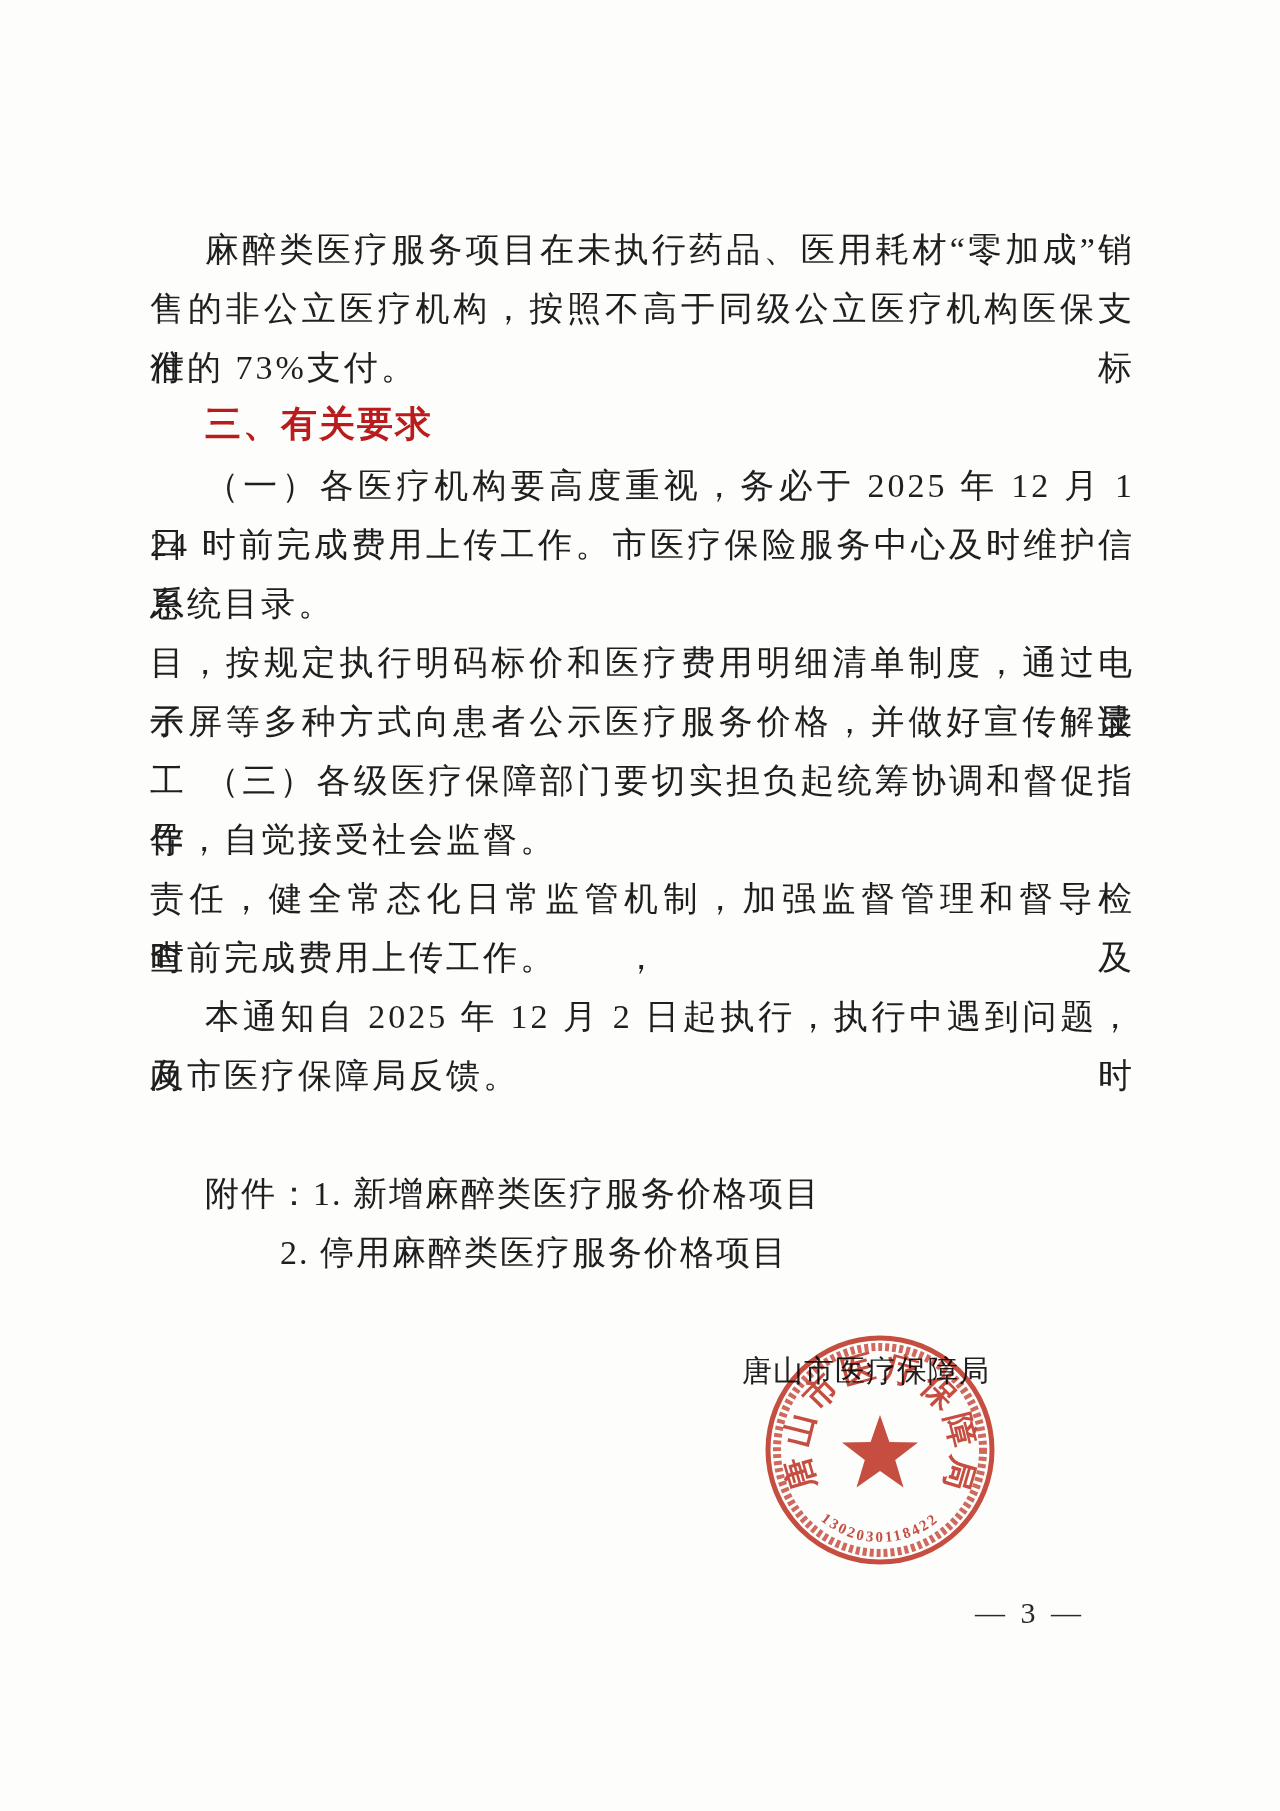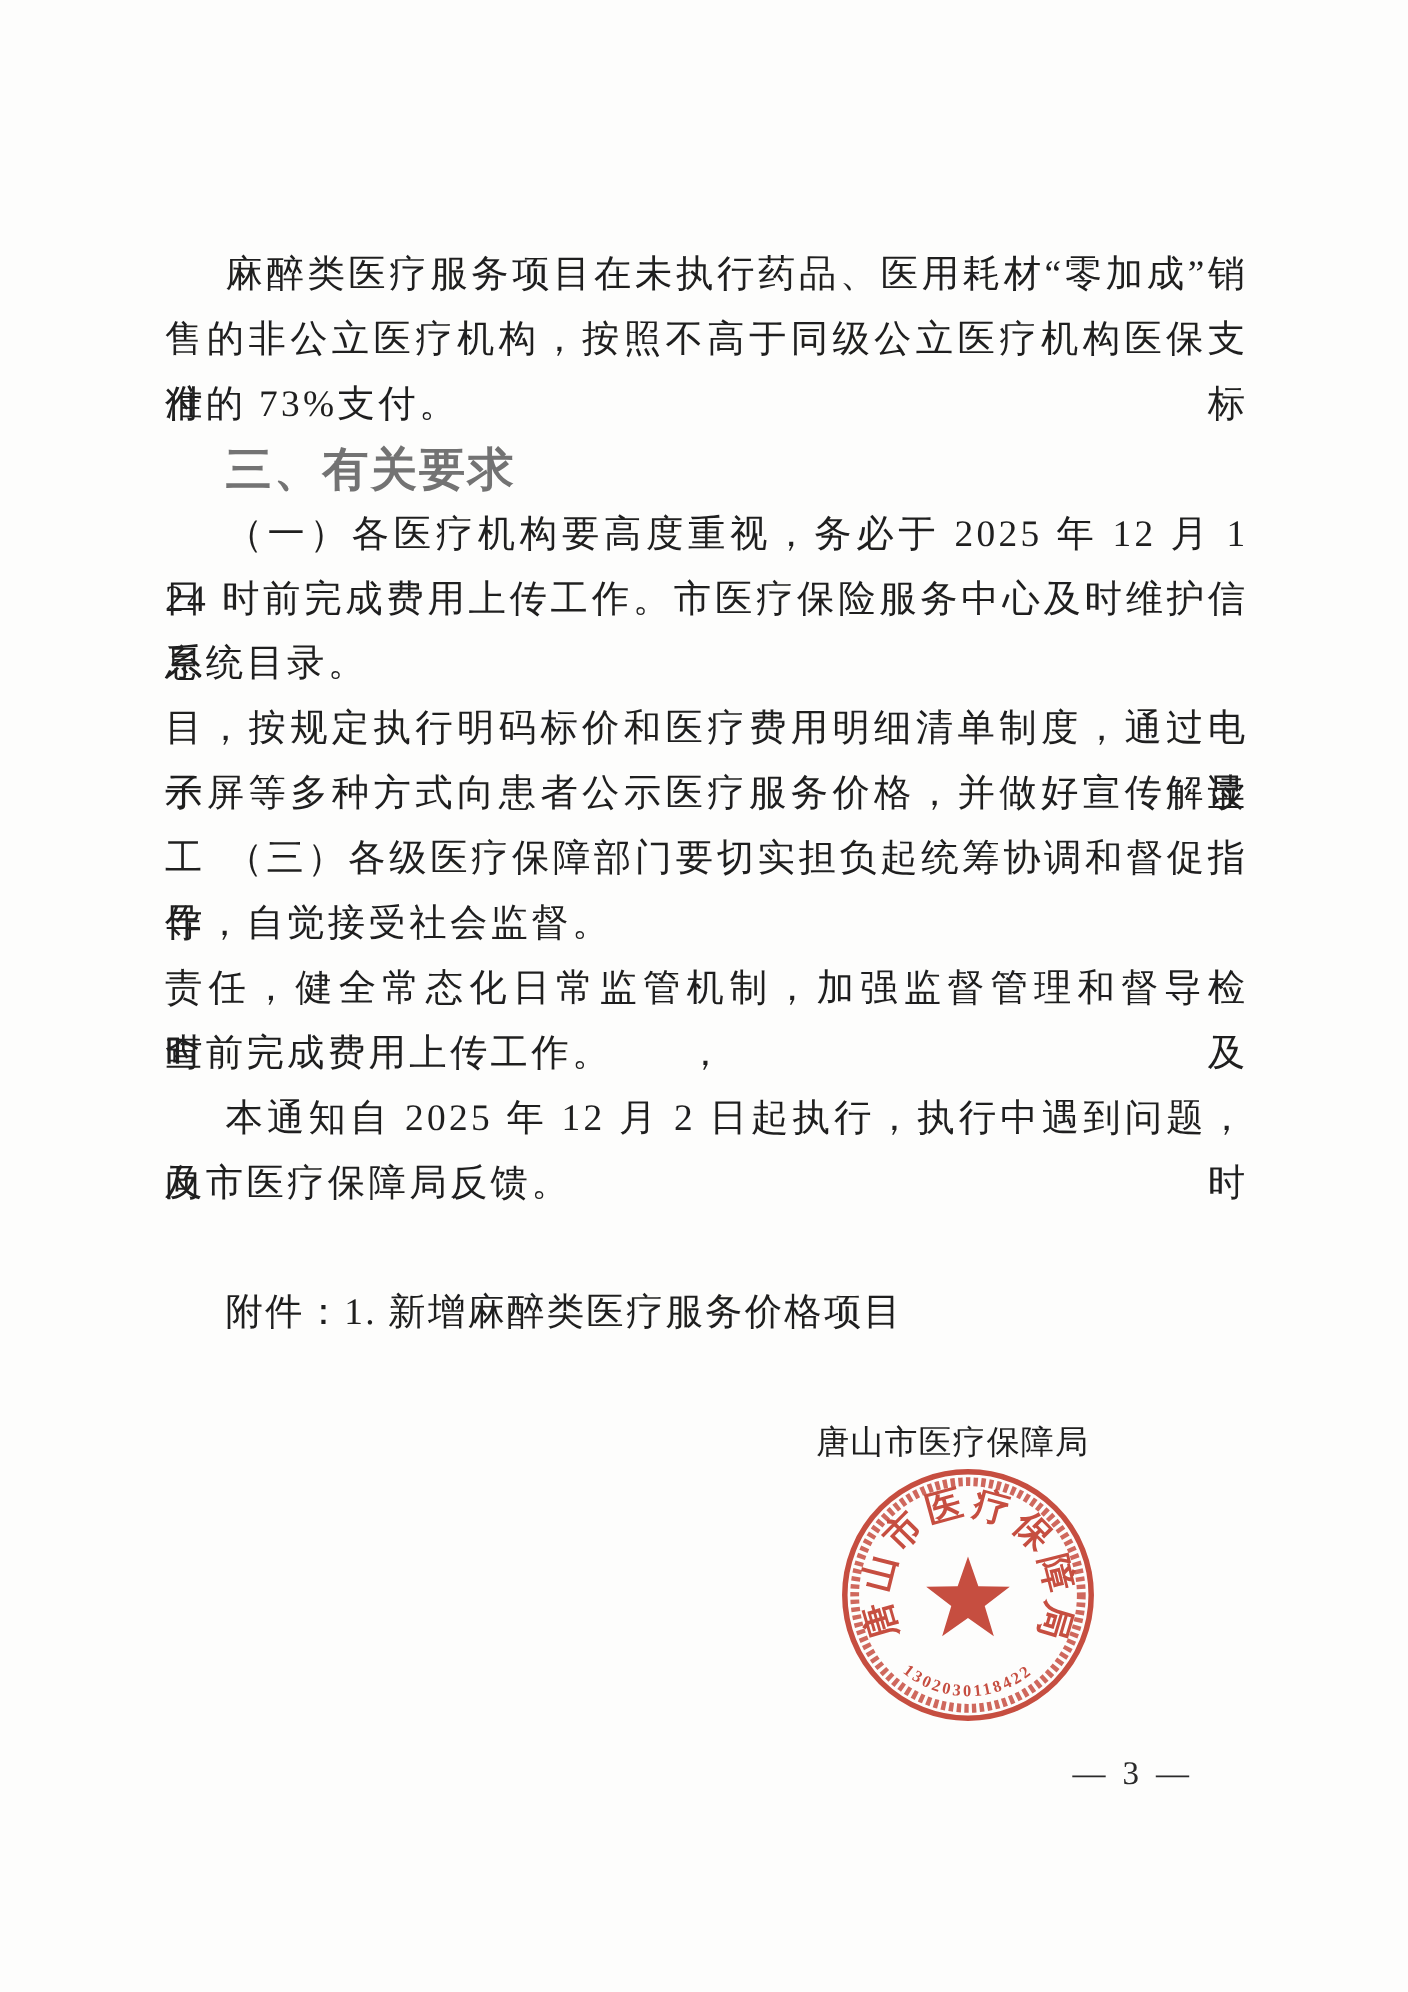--- a/index.html
+++ b/index.html
@@ -26,24 +26,24 @@
     white-space: nowrap;
   }
   .line.justify {
     white-space: normal;
     text-align: justify;
     text-align-last: justify;
     text-justify: inter-character;
   }
   .line.indent { text-indent: 55px; }
   .line.heading {
-    font-family: Liberation Sans, sans-serif;
+    font-family: Liberation Mono, monospace;
     font-weight: 700;
-    font-size: 42px;
-    color: #737373;
+    font-size: 36px;
+    color: #b91c1c;
     letter-spacing: 2px;
   }
   .line.att1 { text-indent: 55px; letter-spacing: 2px; }
   .line.att2 { text-indent: 130px; letter-spacing: 2px; }
   .line.sig {
     text-align: right;
     padding-right: 145px;
     font-size: 30px;
     letter-spacing: 1px;
   }
@@ -96,20 +96,21 @@
     <div class="line">作，自觉接受社会监督。</div>
     <div class="line justify">责任，健全常态化日常监管机制，加强监督管理和督导检查，及</div>
     <div class="line">时前完成费用上传工作。</div>
 
     <div class="line indent justify">本通知自 2025 年 12 月 2 日起执行，执行中遇到问题，及时</div>
     <div class="line">向市医疗保障局反馈。</div>
 
     <div class="line"></div>
 
     <div class="line att1">附件：1. 新增麻醉类医疗服务价格项目</div>
+    <div class="line att2">2. 停用麻醉类医疗服务价格项目</div>
 
     <div class="line"></div>
 
     <div class="line sig">唐山市医疗保障局</div>
   </div>
 
   <div class="seal">
     <svg viewBox="0 0 244 244" xmlns="http://www.w3.org/2000/svg">
       <defs>
         <path id="sealTopArc" d="M 63 163.3 A 72 72 0 1 1 181 163.3" fill="none"></path>

